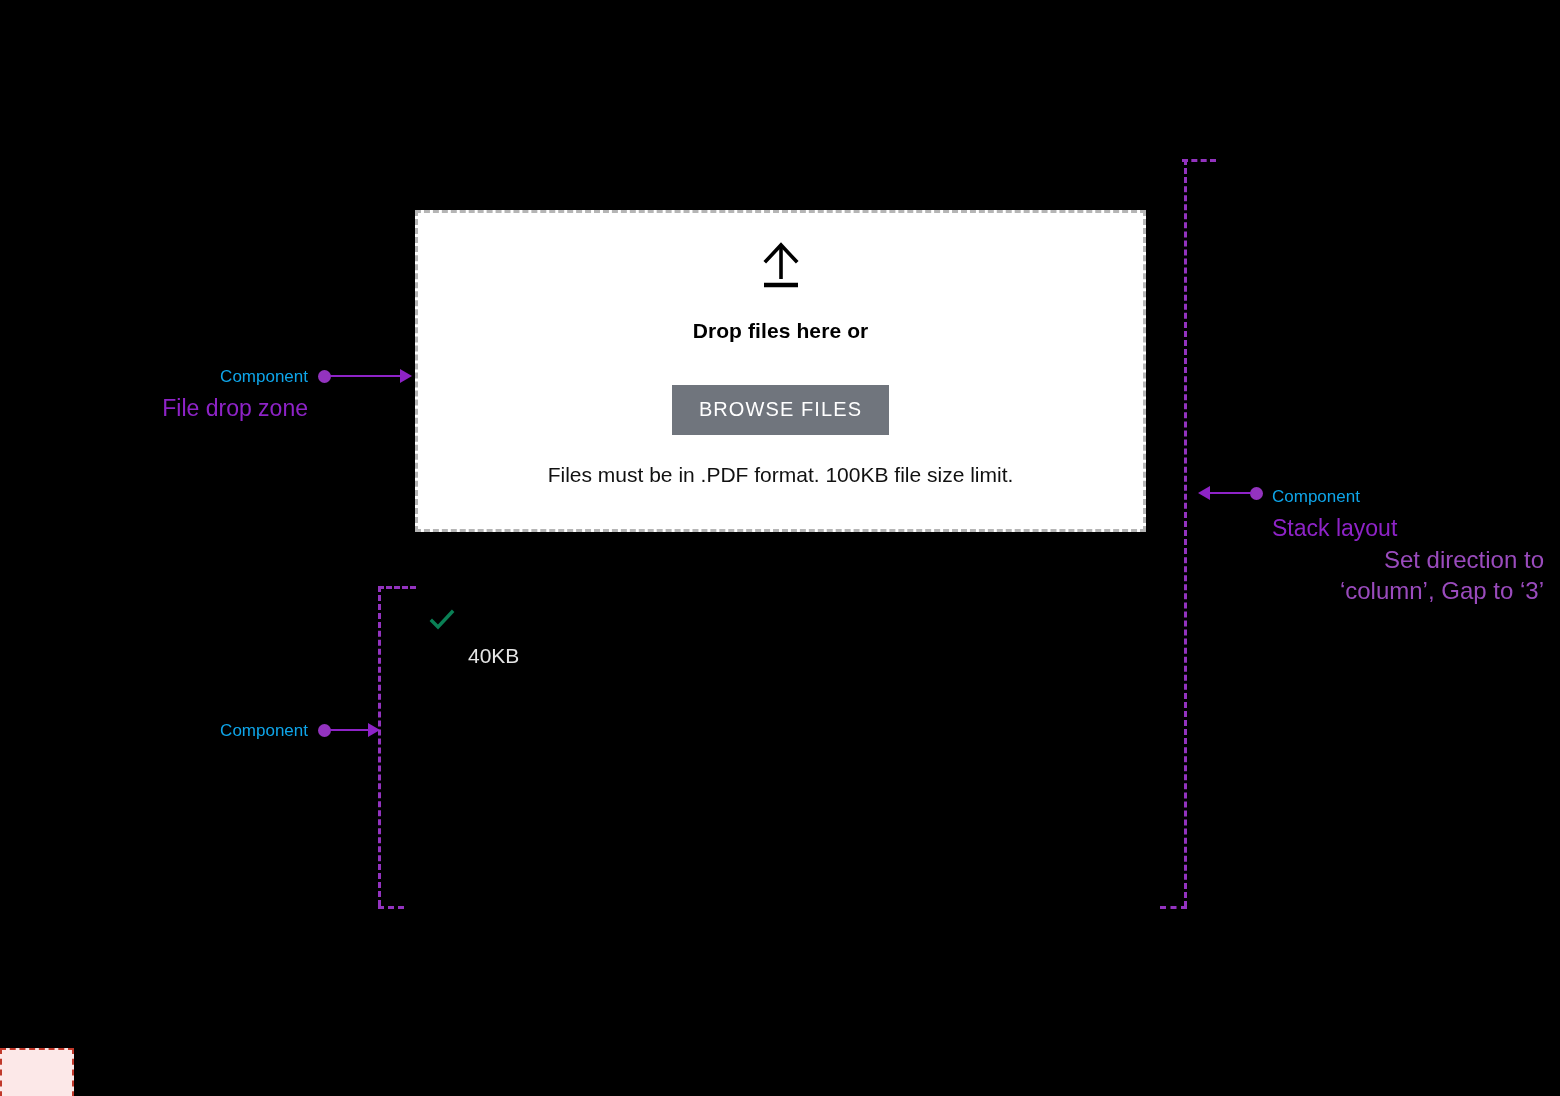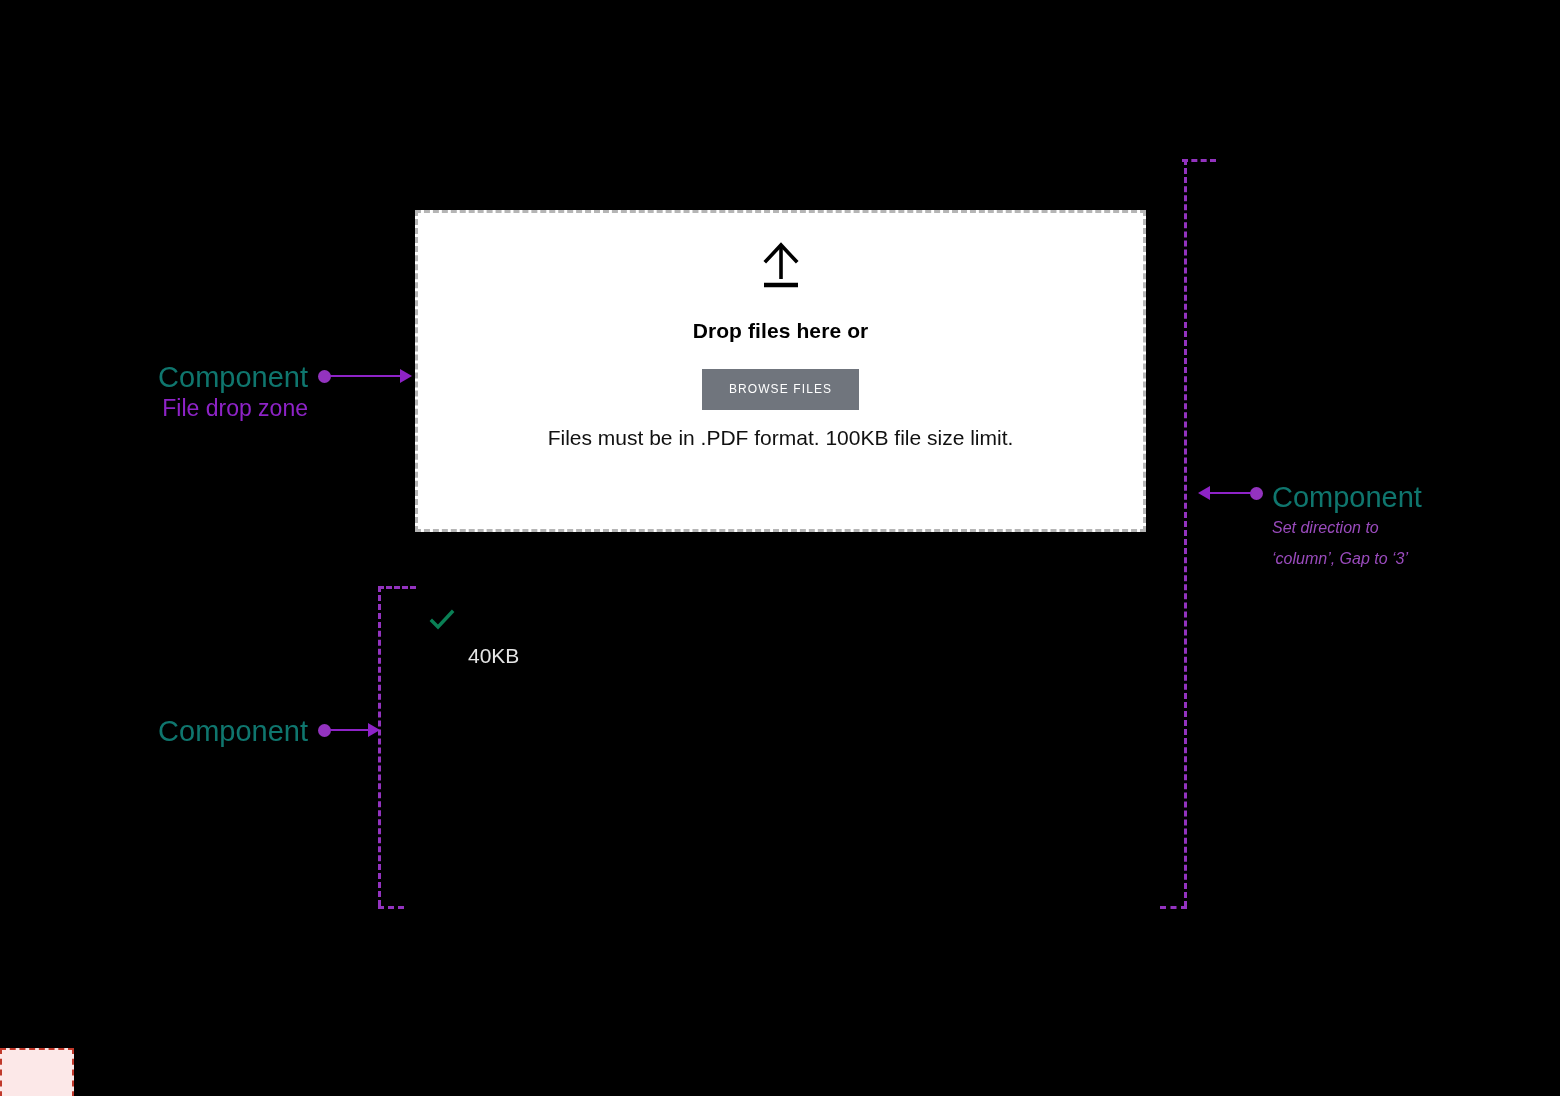--- a/index.html
+++ b/index.html
@@ -42,33 +42,33 @@
 
   #drop-title {
     margin-top: 24px;
     font-size: 21px;
     font-weight: bold;
     color: #000000;
     letter-spacing: .1px;
   }
 
   #browse-btn {
-    margin-top: 26px;
+    margin-top: 42px;
     background: #70757d;
     color: #ffffff;
     border: none;
     font-family: "Liberation Sans", sans-serif;
-    font-size: 12px;
+    font-size: 20px;
     letter-spacing: 1.1px;
     padding: 13px 27px 14px 27px;
     cursor: pointer;
   }
 
   #drop-hint {
-    margin-top: 16px;
+    margin-top: 28px;
     font-size: 21px;
     color: #111111;
   }
 
   
   #file-list {
     position: absolute;
     left: 420px;
     top: 600px;
     width: 740px;
@@ -95,39 +95,39 @@
     position: absolute;
     left: 48px;
     top: 44px;
     font-size: 21px;
     color: #e5e5e5;
   }
 
   
   .anno-label-group { position: absolute; }
   .anno-kicker {
-    font-size: 29px;
-    color: #0f766e;
+    font-size: 17px;
+    color: #0ea5e9;
     font-weight: normal;
     line-height: 30px;
     white-space: nowrap;
   }
   .anno-name {
     font-size: 23px;
     color: #8e23c7;
     font-weight: normal;
     line-height: 32px;
     white-space: nowrap;
   }
   .anno-note {
-    font-size: 16px;
+    font-size: 24px;
     color: #9a4bbd;
-    font-style: italic;
     line-height: 31px;
     white-space: nowrap;
+    text-align: right;
   }
   .anno-right  { text-align: right; }
   .anno-left   { text-align: left; }
 
   .anno-dot {
     position: absolute;
     width: 13px;
     height: 13px;
     border-radius: 50%;
     background: #9333bf;
@@ -223,20 +223,21 @@
   <span class="anno-dot" style="left:318px; top:724px;"></span>
   <span class="anno-line" style="left:330px; top:729px; width:40px;"></span>
   <span class="arrow-head arrow-right" style="left:368px; top:723px;"></span>
 
   <span class="bracket-h" style="left:378px; top:586px; width:38px;"></span>
   <span class="bracket-v" style="left:378px; top:586px; height:320px;"></span>
   <span class="bracket-h" style="left:378px; top:906px; width:26px;"></span>
 
   <div class="anno-label-group anno-left" style="left:1272px; top:482px; width:272px;">
     <div class="anno-kicker">Component</div>
+    <div class="anno-name">Stack layout</div>
     <div class="anno-note">Set direction to</div>
     <div class="anno-note">‘column’, Gap to ‘3’</div>
   </div>
   <span class="anno-dot" style="left:1250px; top:487px;"></span>
   <span class="anno-line" style="left:1210px; top:492px; width:42px;"></span>
   <span class="arrow-head arrow-left" style="left:1198px; top:486px;"></span>
 
   <span class="bracket-h" style="left:1182px; top:159px; width:34px;"></span>
   <span class="bracket-v" style="left:1184px; top:159px; height:748px;"></span>
   <span class="bracket-h" style="left:1160px; top:906px; width:27px;"></span>

